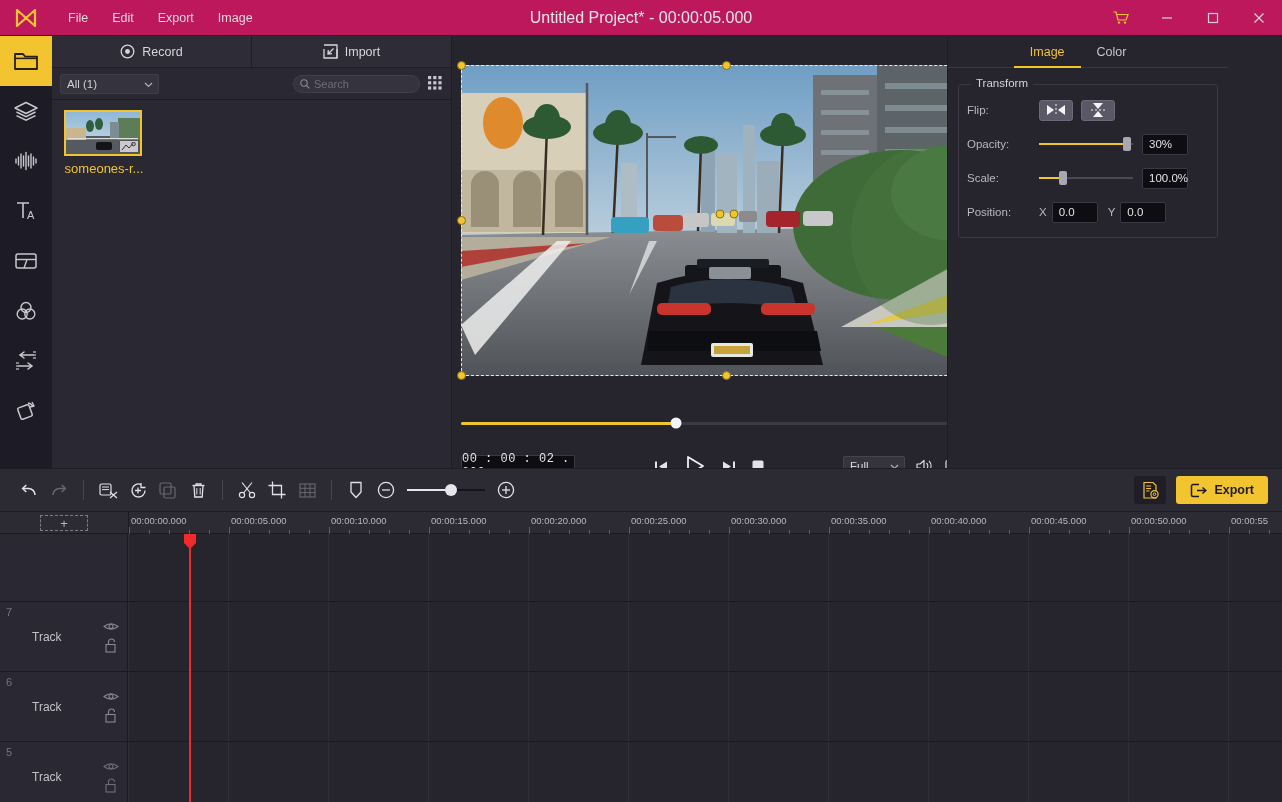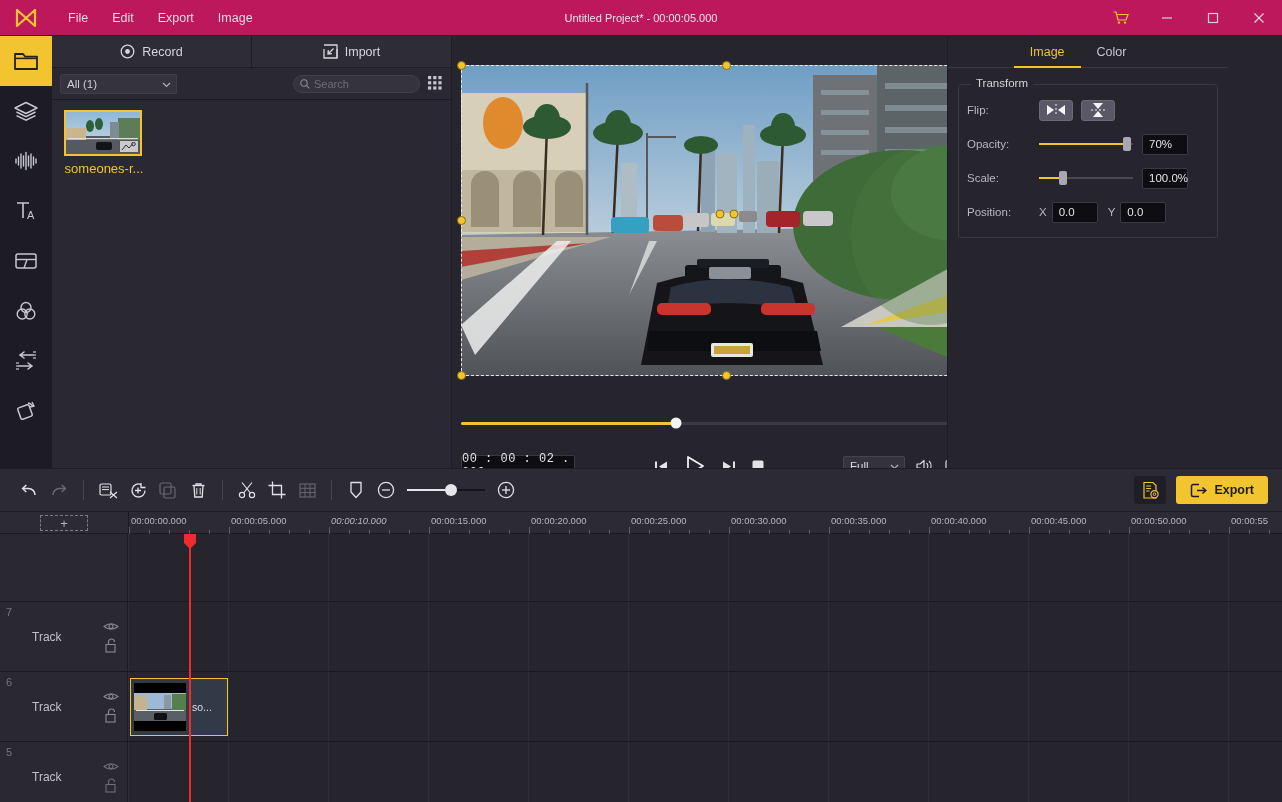--- a/index.html
+++ b/index.html
@@ -23,21 +23,21 @@
   .logo {
     width: 52px; height: 36px; display: flex; align-items: center; justify-content: center;
   }
   .menu { display: flex; align-items: center; gap: 4px; margin-left: 6px; }
   .menu-item {
     padding: 4px 10px; font-size: 12.5px; color: #dcdce0; cursor: default;
     border-radius: 2px;
   }
   .win-title {
     position: absolute; left: 0; right: 0; text-align: center;
-    font-size: 11px; color: #e6e6ea; pointer-events: none;
+    font-size: 16px; color: #e6e6ea; pointer-events: none;
   }
   .win-ctrls {
     margin-left: auto; display: flex; align-items: center; height: 36px; z-index: 3;
   }
   .win-btn {
     width: 46px; height: 36px; display: flex; align-items: center; justify-content: center;
     cursor: default;
   }
 
   
@@ -61,21 +61,21 @@
   .media-tab {
     flex: 1; display: flex; align-items: center; justify-content: center; gap: 7px;
     font-size: 12.5px; color: #d6d6da; cursor: default; background: #2e2c37;
   }
   .media-tab + .media-tab { border-left: 1px solid #1e1c24; }
   .media-filter {
     height: 32px; display: flex; align-items: center; padding: 0 8px; gap: 8px;
     border-bottom: 1px solid #1e1c24; background: #2a2832;
   }
   .combo {
-    width: 117px; height: 20px; background: #35333e; border: 1px solid #403e4a;
+    width: 99px; height: 20px; background: #35333e; border: 1px solid #403e4a;
     border-radius: 2px; display: flex; align-items: center; padding: 0 6px;
     font-size: 11.5px; color: #d0d0d6; cursor: default; position: relative;
   }
   .combo .chev { position: absolute; right: 5px; top: 5px; }
   .search-wrap { margin-left: auto; display: flex; align-items: center; gap: 8px; }
   .search-box {
     width: 127px; height: 18px; border-radius: 9px; background: #35333e;
     border: 1px solid #403e4a; display: flex; align-items: center; padding: 0 6px; gap: 4px;
   }
   .search-box input {
@@ -696,21 +696,21 @@
         </div>
       </div>
 
       <div class="row">
         <div class="row-label">Opacity:</div>
         <div class="slider">
           <div class="slider-track"></div>
           <div class="slider-fill" style="width:94%"></div>
           <div class="slider-knob" style="left:89%"></div>
         </div>
-        <div class="num-field" style="width:46px;margin-left:9px;">70%</div>
+        <div class="num-field" style="width:46px;margin-left:9px;">30%</div>
       </div>
 
 
       <div class="row">
         <div class="row-label">Scale:</div>
         <div class="slider">
           <div class="slider-track"></div>
           <div class="slider-fill" style="width:24%"></div>
           <div class="slider-knob" style="left:21%"></div>
         </div>
@@ -854,21 +854,21 @@
           <div class="tick minor" style="left: 20px;"></div>
           <div class="tick minor" style="left: 40px;"></div>
           <div class="tick minor" style="left: 60px;"></div>
           <div class="tick minor" style="left: 80px;"></div>
           <div class="tick-label" style="left: 102px;">00:00:05.000</div>
           <div class="tick major" style="left: 100px;"></div>
           <div class="tick minor" style="left: 120px;"></div>
           <div class="tick minor" style="left: 140px;"></div>
           <div class="tick minor" style="left: 160px;"></div>
           <div class="tick minor" style="left: 180px;"></div>
-          <div class="tick-label" style="left: 202px; font-style: italic;">00:00:10.000</div>
+          <div class="tick-label" style="left: 202px;">00:00:10.000</div>
           <div class="tick major" style="left: 200px;"></div>
           <div class="tick minor" style="left: 220px;"></div>
           <div class="tick minor" style="left: 240px;"></div>
           <div class="tick minor" style="left: 260px;"></div>
           <div class="tick minor" style="left: 280px;"></div>
           <div class="tick-label" style="left: 302px;">00:00:15.000</div>
           <div class="tick major" style="left: 300px;"></div>
           <div class="tick minor" style="left: 320px;"></div>
           <div class="tick minor" style="left: 340px;"></div>
           <div class="tick minor" style="left: 360px;"></div>
@@ -990,35 +990,20 @@
             </span>
             <span>
               <svg width="14" height="15" viewBox="0 0 14 15">
                   <rect x="2" y="6.5" width="9" height="7.5" fill="none" stroke="#8a8894" stroke-width="1.1"></rect>
                   <path d="M4.5 6.5 V4 a3 3 0 0 1 6 0" fill="none" stroke="#8a8894" stroke-width="1.1"></path>
                 </svg>
             </span>
           </span>
         </div>
         <div class="track-body">
-          <div class="clip">
-            <div class="clip-thumb">
-              <svg width="52" height="48" viewBox="0 0 52 48" preserveAspectRatio="none">
-                <rect width="52" height="48" fill="#000"></rect>
-                <rect y="10" width="52" height="28" fill="#9cbad4"></rect>
-                <rect y="26" width="52" height="12" fill="#5a5f65"></rect>
-                <rect x="0" y="13" width="13" height="14" fill="#c3b48f"></rect>
-                <rect x="38" y="11" width="14" height="16" fill="#567f4d"></rect>
-                <rect x="30" y="12" width="7" height="14" fill="#8d98a0"></rect>
-                <rect x="20" y="30" width="13" height="7" rx="1.5" fill="#101114"></rect>
-                <rect x="2" y="27" width="48" height="1" fill="#e4e4e4"></rect>
-              </svg>
-            </div>
-            <div class="clip-label">so...</div>
-          </div>
         <div class="gridline" style="left: 0px;"></div>
             <div class="gridline" style="left: 100px;"></div>
             <div class="gridline" style="left: 200px;"></div>
             <div class="gridline" style="left: 300px;"></div>
             <div class="gridline" style="left: 400px;"></div>
             <div class="gridline" style="left: 500px;"></div>
             <div class="gridline" style="left: 600px;"></div>
             <div class="gridline" style="left: 700px;"></div>
             <div class="gridline" style="left: 800px;"></div>
             <div class="gridline" style="left: 900px;"></div>

